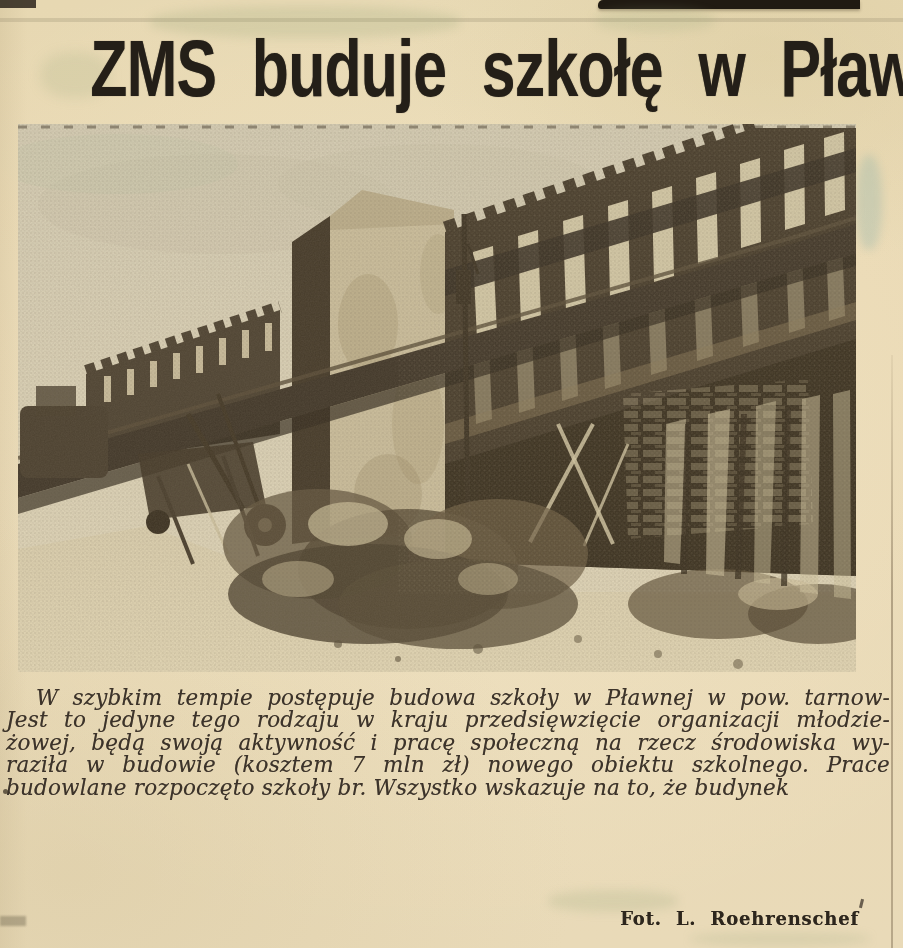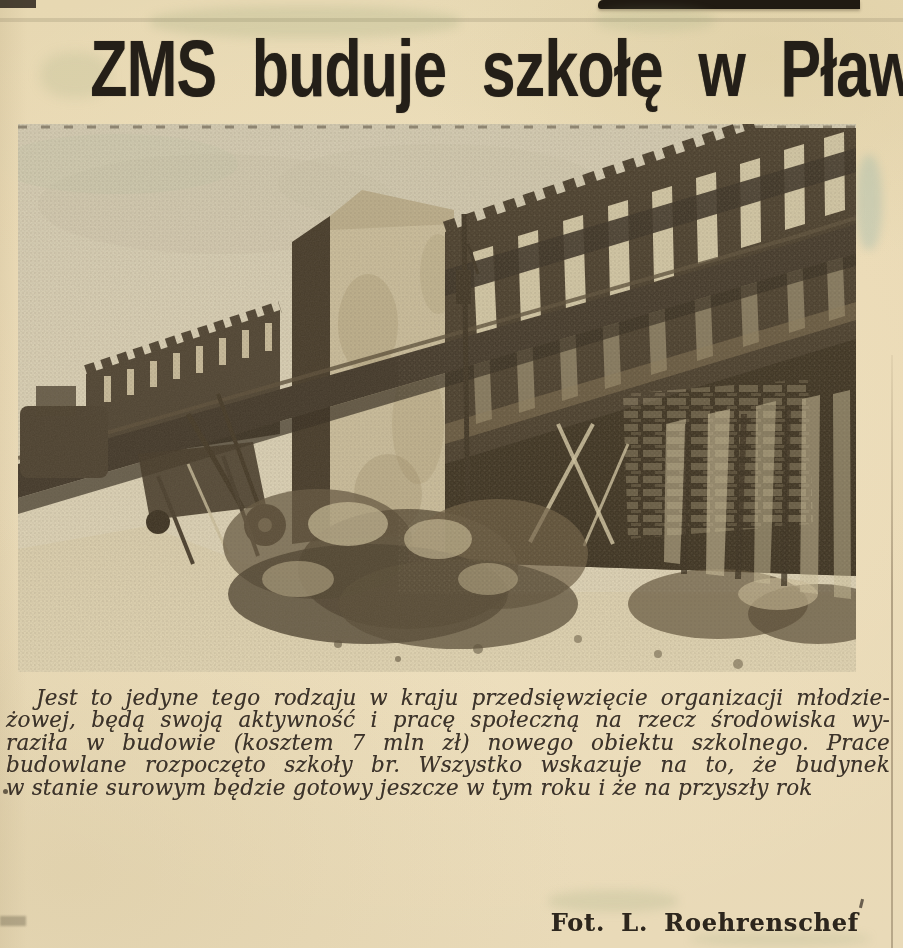--- a/index.html
+++ b/index.html
@@ -41,21 +41,21 @@
   .photo svg{display:block;}
 
   .body-text{position:absolute;left:6px;top:687px;width:884px;color:#3c332a;
     font-style:italic;font-size:21.5px;line-height:22.4px;letter-spacing:.2px;
     text-shadow:0 0 .5px rgba(60,51,42,.5);}
   .body-line{text-align:justify;text-align-last:justify;white-space:normal;}
   .body-line:first-child{text-indent:30px;}
   .body-line:last-child{text-align-last:left;}
 
   .credit{position:absolute;right:44px;top:908px;color:#2d261d;
-    font-weight:bold;font-size:24px;letter-spacing:.8px;word-spacing:7px;
+    font-weight:bold;font-size:18px;letter-spacing:.8px;word-spacing:7px;
     text-shadow:0 0 .6px rgba(45,38,29,.6);}
 </style>
 </head>
 <body>
 
 <div class="page">
 
   <div class="strip-right"></div>
   <div class="mark-left"></div>
   <div class="streak"></div>
@@ -225,25 +225,25 @@
 
       <g>
         <rect x="380" y="0" width="458" height="470" fill="url(#htl)" opacity="0.5"></rect>
         <rect x="0" y="0" width="838" height="548" fill="url(#ht)" opacity="0.28"></rect>
         <rect x="0" y="0" width="838" height="548" filter="url(#grain)" opacity="0.4"></rect>
       </g>
     </svg>
   </figure>
 
   <div class="body-text">
+    <div class="body-line">W szybkim tempie postępuje budowa szkoły w Pławnej w pow. tarnow-</div>
     <div class="body-line">Jest to jedyne tego rodzaju w kraju przedsięwzięcie organizacji młodzie-</div>
     <div class="body-line">żowej, będą swoją aktywność i pracę społeczną na rzecz środowiska wy-</div>
     <div class="body-line">raziła w budowie (kosztem 7 mln zł) nowego obiektu szkolnego. Prace</div>
     <div class="body-line">budowlane rozpoczęto szkoły br. Wszystko wskazuje na to, że budynek</div>
-    <div class="body-line">w stanie surowym będzie gotowy jeszcze w tym roku i że na przyszły rok</div>
   </div>
 
   <div class="stray-dot"></div>
   <div class="credit">Fot. L. Roehrenschef</div>
   <div class="credit-tick"></div>
   <div class="mark-bl"></div>
   <div class="crease-right"></div>
 </div>
 
 </body></html>

